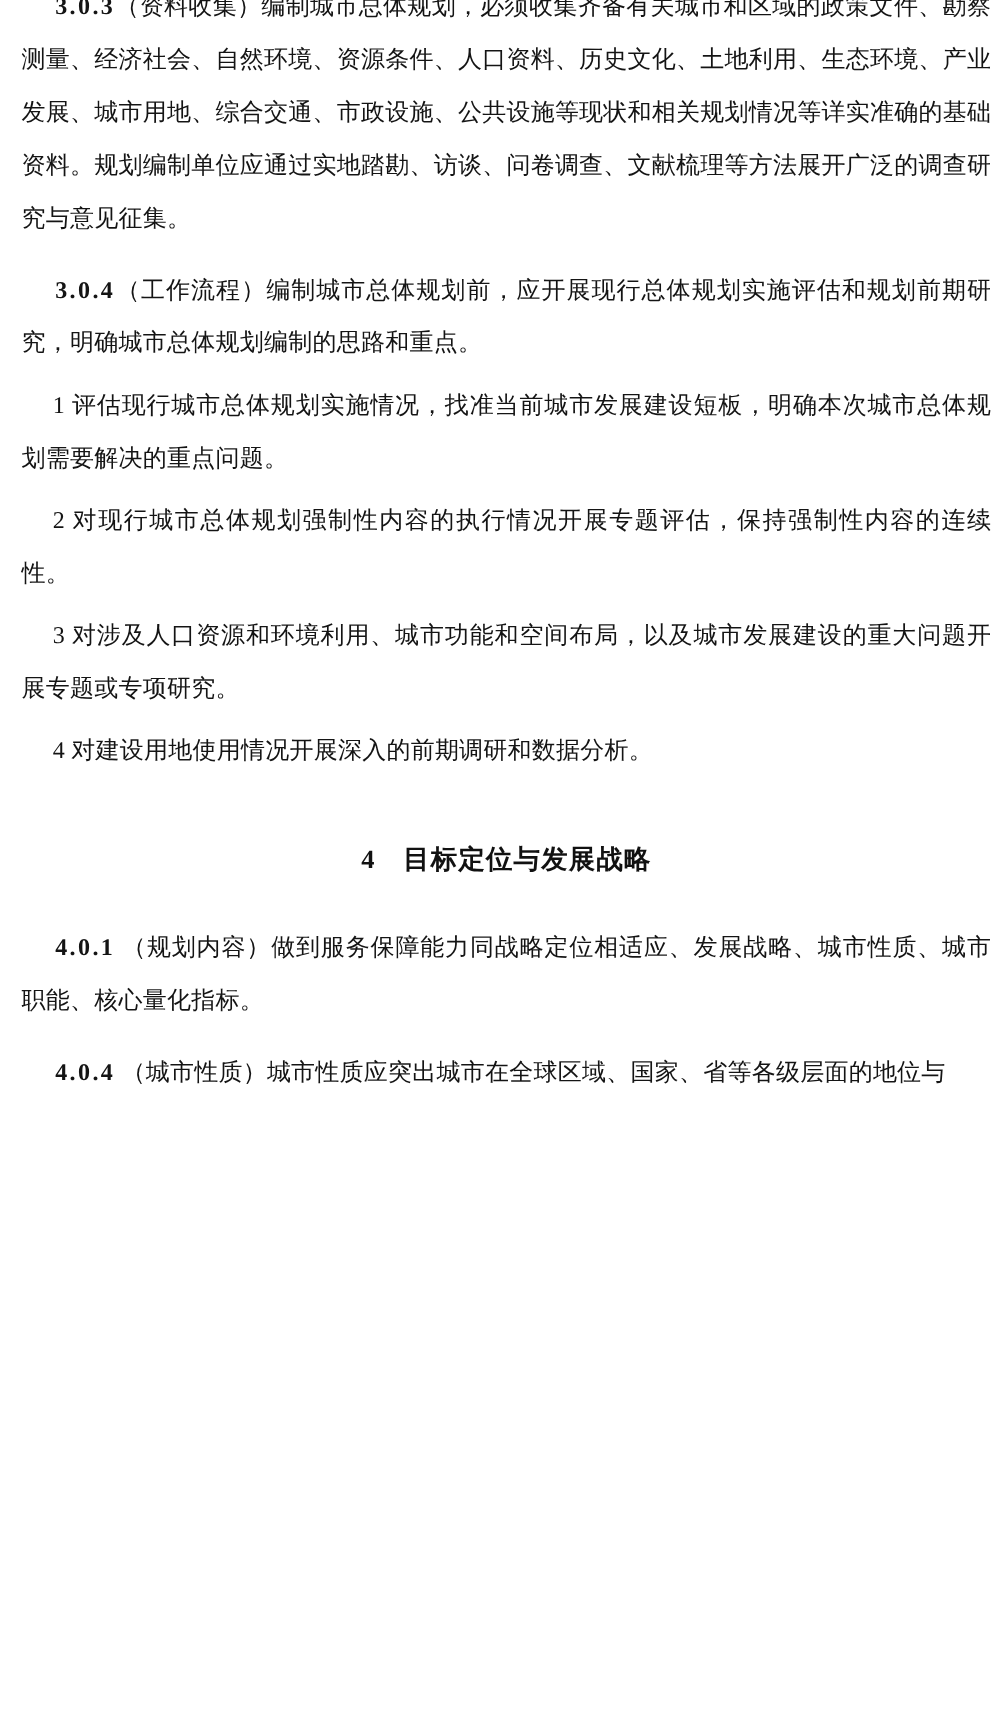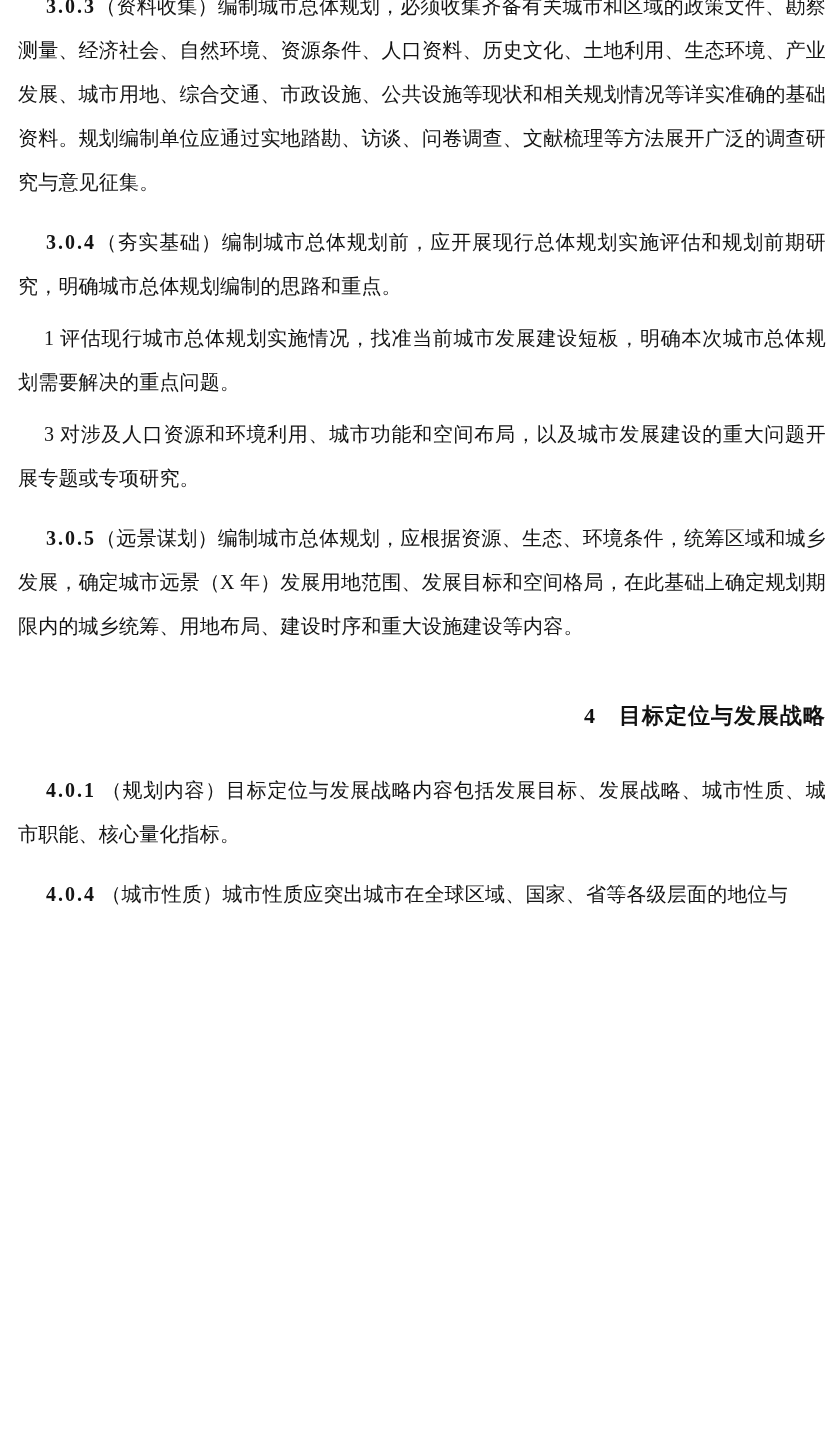--- a/index.html
+++ b/index.html
@@ -34,44 +34,45 @@
   .num {
     font-weight: bold;
     letter-spacing: 2px;
     font-family: "Liberation Serif", serif;
   }
   .heading {
     margin: 46px 0 30px 0;
     font-size: 22px;
     line-height: 44px;
     font-weight: bold;
-    text-align: right;
+    text-align: center;
     letter-spacing: 1px;
     color: #111111;
   }
 </style>
 </head>
 <body>
 
 <div class="page">
 
   <p class="para section first"><b class="num">3.0.3</b><span>（资料收集）编制城市总体规划，必须收集齐备有关城市和区域的政策文件、勘察测量、经济社会、自然环境、资源条件、人口资料、历史文化、土地利用、生态环境、产业发展、城市用地、综合交通、市政设施、公共设施等现状和相关规划情况等详实准确的基础资料。规划编制单位应通过实地踏勘、访谈、问卷调查、文献梳理等方法展开广泛的调查研究与意见征集。</span></p>
 
-  <p class="para section"><b class="num">3.0.4</b><span>（夯实基础）编制城市总体规划前，应开展现行总体规划实施评估和规划前期研究，明确城市总体规划编制的思路和重点。</span></p>
+  <p class="para section"><b class="num">3.0.4</b><span>（工作流程）编制城市总体规划前，应开展现行总体规划实施评估和规划前期研究，明确城市总体规划编制的思路和重点。</span></p>
 
   <p class="para sub"><span>1 评估现行城市总体规划实施情况，找准当前城市发展建设短板，明确本次城市总体规划需要解决的重点问题。</span></p>
 
+  <p class="para sub"><span>2 对现行城市总体规划强制性内容的执行情况开展专题评估，保持强制性内容的连续性。</span></p>
 
   <p class="para sub"><span>3 对涉及人口资源和环境利用、城市功能和空间布局，以及城市发展建设的重大问题开展专题或专项研究。</span></p>
 
+  <p class="para sub"><span>4 对建设用地使用情况开展深入的前期调研和数据分析。</span></p>
 
-  <p class="para section"><b class="num">3.0.5</b><span>（远景谋划）编制城市总体规划，应根据资源、生态、环境条件，统筹区域和城乡发展，确定城市远景（X 年）发展用地范围、发展目标和空间格局，在此基础上确定规划期限内的城乡统筹、用地布局、建设时序和重大设施建设等内容。</span></p>
 
 
   <h2 class="heading">4　目标定位与发展战略</h2>
 
-  <p class="para section"><b class="num">4.0.1</b><span> （规划内容）目标定位与发展战略内容包括发展目标、发展战略、城市性质、城市职能、核心量化指标。</span></p>
+  <p class="para section"><b class="num">4.0.1</b><span> （规划内容）做到服务保障能力同战略定位相适应、发展战略、城市性质、城市职能、核心量化指标。</span></p>
 
 
 
   <p class="para section"><b class="num">4.0.4</b><span> （城市性质）城市性质应突出城市在全球区域、国家、省等各级层面的地位与</span></p>
 
 </div>
 
 </body></html>

